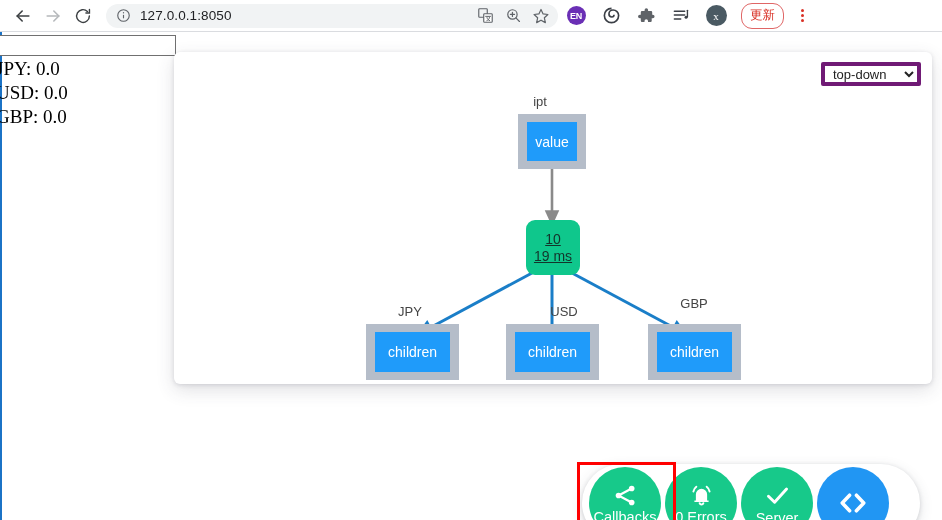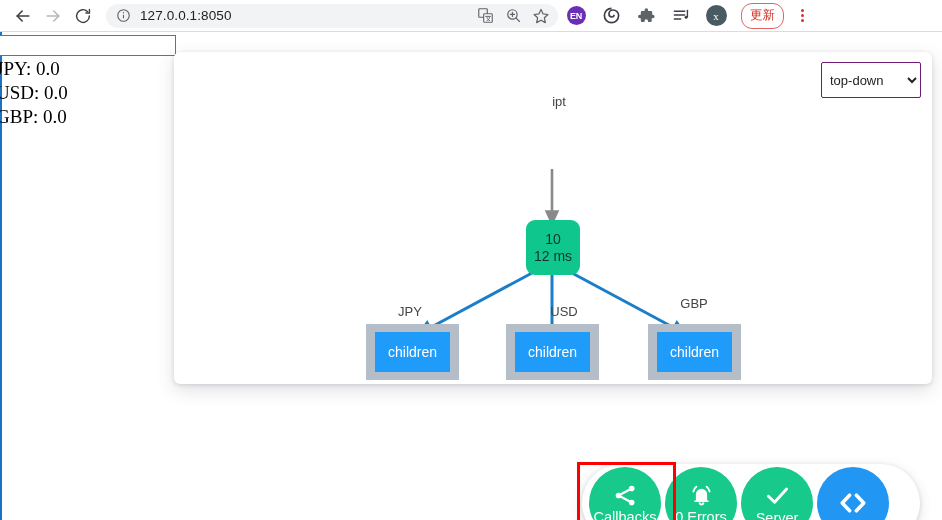--- a/index.html
+++ b/index.html
@@ -138,25 +138,25 @@
     position: absolute;
     left: 174px; top: 20px;
     width: 758px; height: 332px;
     background: #ffffff;
     border-radius: 6px;
     box-shadow: 0 1px 4px rgba(60,64,80,.16), 0 6px 18px rgba(60,64,80,.16);
   }
 
   .layout-select {
     position: absolute; right: 11px; top: 10px;
-    width: 100px; height: 36px;
+    width: 100px; height: 24px;
     font-family: "Liberation Sans", sans-serif;
     font-size: 13px;
     color: #222;
-    border: 1px solid #701a75;
+    border: 4px solid #701a75;
     border-radius: 2px;
     background: #ffffff;
     padding-left: 4px;
   }
 
   .graph { position: absolute; inset: 0; }
   .graph svg { position: absolute; left: 0; top: 0; }
 
   .node-label {
     position: absolute;
@@ -180,21 +180,21 @@
 
   .cb-node {
     position: absolute;
     background: #0fc78c;
     border-radius: 9px;
     color: #13342b;
     font-size: 14px;
     line-height: 17px;
     text-align: center;
     display: flex; flex-direction: column;
-    align-items: center; justify-content: center;
+    align-items: center; justify-content: center; text-decoration: underline;
   }
 
   
   .devtools {
     position: absolute;
     left: 582px; top: 432px;
     width: 338px; height: 78px;
     background: #ffffff;
     border-radius: 39px;
     box-shadow: 0 1px 4px rgba(60,64,80,.18), 0 4px 14px rgba(60,64,80,.14);
@@ -349,25 +349,28 @@
           </marker>
         </defs>
 
         <line x1="378" y1="117" x2="378" y2="166" stroke="#8a8a8a" stroke-width="2.6" marker-end="url(#ah-gray)"></line>
 
         <line x1="358" y1="221" x2="250" y2="279" stroke="#1a7ec8" stroke-width="3" marker-end="url(#ah-blue)"></line>
         <line x1="378" y1="223" x2="378" y2="281" stroke="#1a7ec8" stroke-width="3" marker-end="url(#ah-blue)"></line>
         <line x1="398" y1="221" x2="506" y2="279" stroke="#1a7ec8" stroke-width="3" marker-end="url(#ah-blue)"></line>
       </svg>
 
-      <div class="node-label" style="left:345px; top:42px; width:80px;">ipt</div>
+      <div class="node-label" style="left:326px; top:42px; width:80px;">ipt</div>
+      <div class="io-node" style="left:344px; top:62px; width:68px; height:55px;">
+        <div class="io-inner" style="width:50px; height:39px;">value</div>
+      </div>
 
       <div class="cb-node" style="left:352px; top:168px; width:54px; height:55px;">
         <span>10</span>
-        <span>12 ms</span>
+        <span>19 ms</span>
       </div>
 
       <div class="node-label" style="left:196px; top:252px; width:80px;">JPY</div>
       <div class="io-node" style="left:192px; top:272px; width:93px; height:56px;">
         <div class="io-inner" style="width:75px; height:40px;">children</div>
       </div>
 
       <div class="node-label" style="left:350px; top:252px; width:80px;">USD</div>
       <div class="io-node" style="left:332px; top:272px; width:93px; height:56px;">
         <div class="io-inner" style="width:75px; height:40px;">children</div>

